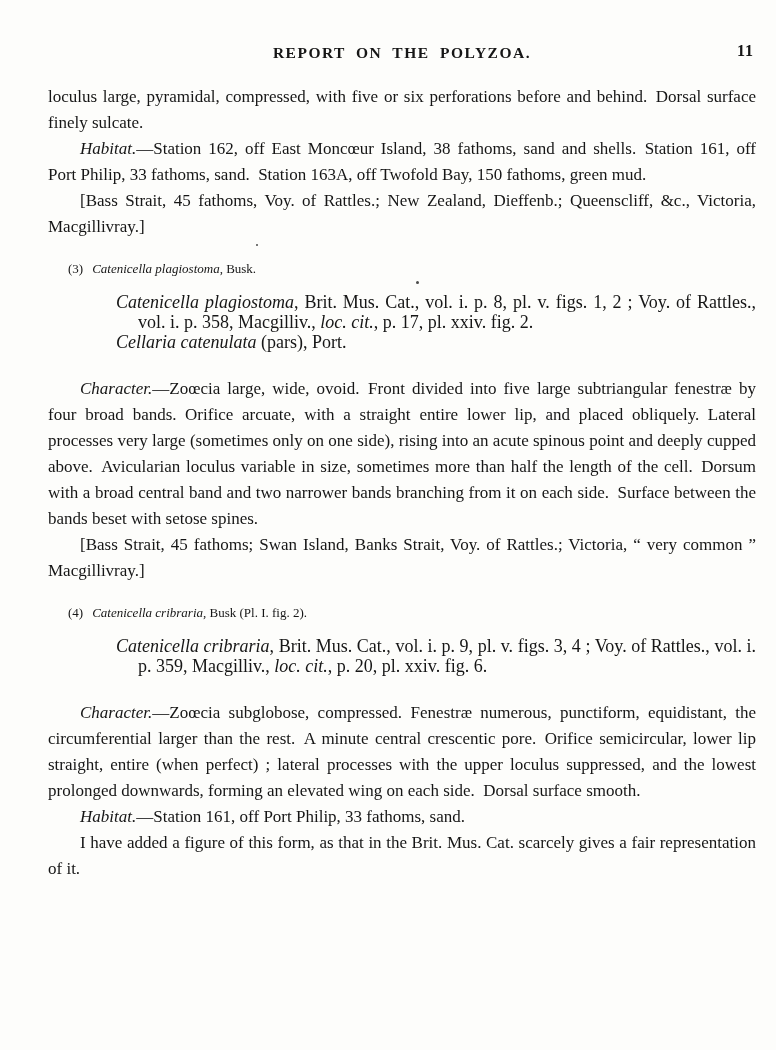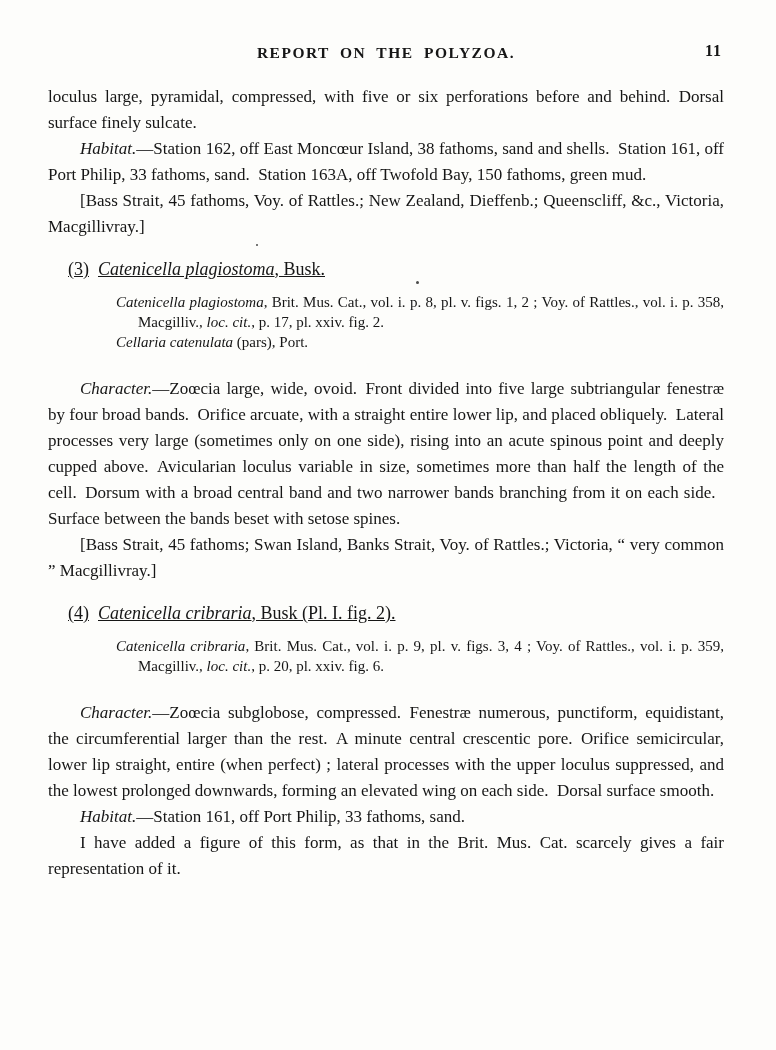--- a/index.html
+++ b/index.html
@@ -1,21 +1,21 @@
 <!DOCTYPE html>
 <html><head>
 <meta charset="utf-8">
 <style>
   html, body { margin: 0; padding: 0; background: #ffffff; }
   .page {
     position: relative;
     width: 776px;
     height: 1050px;
     box-sizing: border-box;
-    padding: 44px 52px 0 48px;
+    padding: 44px 20px 0 48px;
     background: #fdfdfb;
     color: #161616;
     font-family: "Liberation Serif", "DejaVu Serif", serif;
     overflow: hidden;
   }
   .page-header { position: relative; height: 20px; margin-bottom: 20px; }
   .running-title {
     text-align: center;
     font-size: 15.5px;
     letter-spacing: 1.5px;
@@ -29,29 +29,28 @@
     font-size: 16px;
     font-weight: bold;
     letter-spacing: 1px;
   }
   .text-block { font-size: 17px; line-height: 26px; text-align: justify; }
   .para { margin: 0; }
   .indent { text-indent: 32px; }
   .flush { text-indent: 0; }
   .it { font-style: italic; }
   .species-heading {
-    font-size: 18px;
+    font-size: 13px;
     font-weight: normal;
     line-height: 26px;
     margin: 16px 0 10px 20px;
     text-align: left;
-    text-decoration: underline;
   }
   .sec-num { margin-right: 9px; }
-  .synonymy { font-size: 15px; line-height: 20px; }
+  .synonymy { font-size: 18px; line-height: 20px; }
   .syn-entry { margin: 0; padding-left: 90px; text-indent: -22px; }
   .char-para { margin-top: 24px; }
   .closing { }
   .speck { position: absolute; background: #4a4a4a; border-radius: 50%; }
   .speck-1 { left: 416px; top: 281px; width: 3px; height: 3px; }
   .speck-2 { left: 256px; top: 244px; width: 2px; height: 2px; }
 </style>
 </head>
 <body>
 

